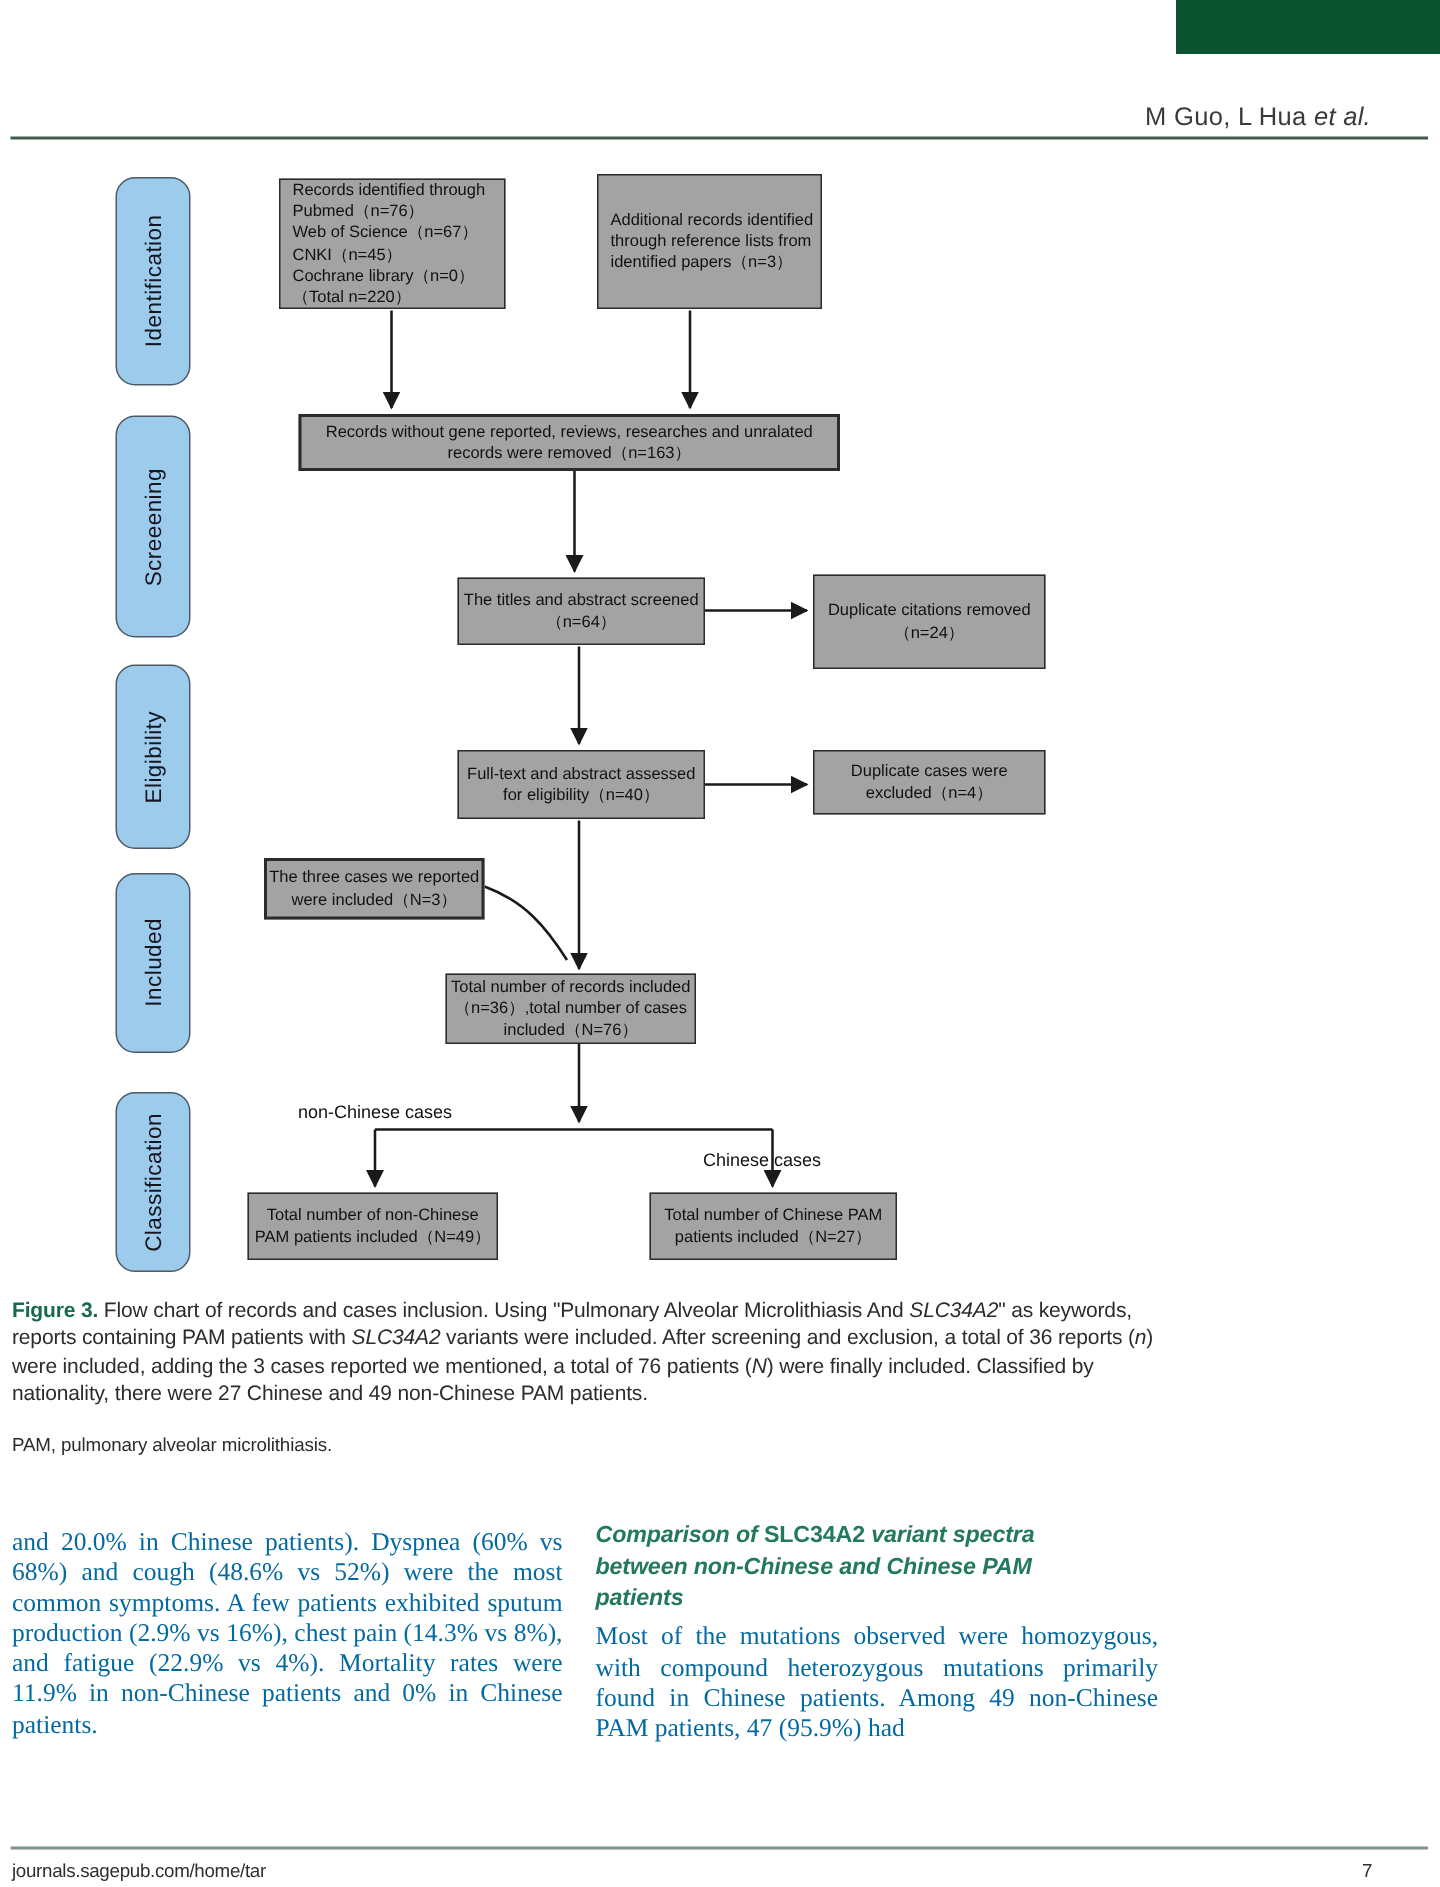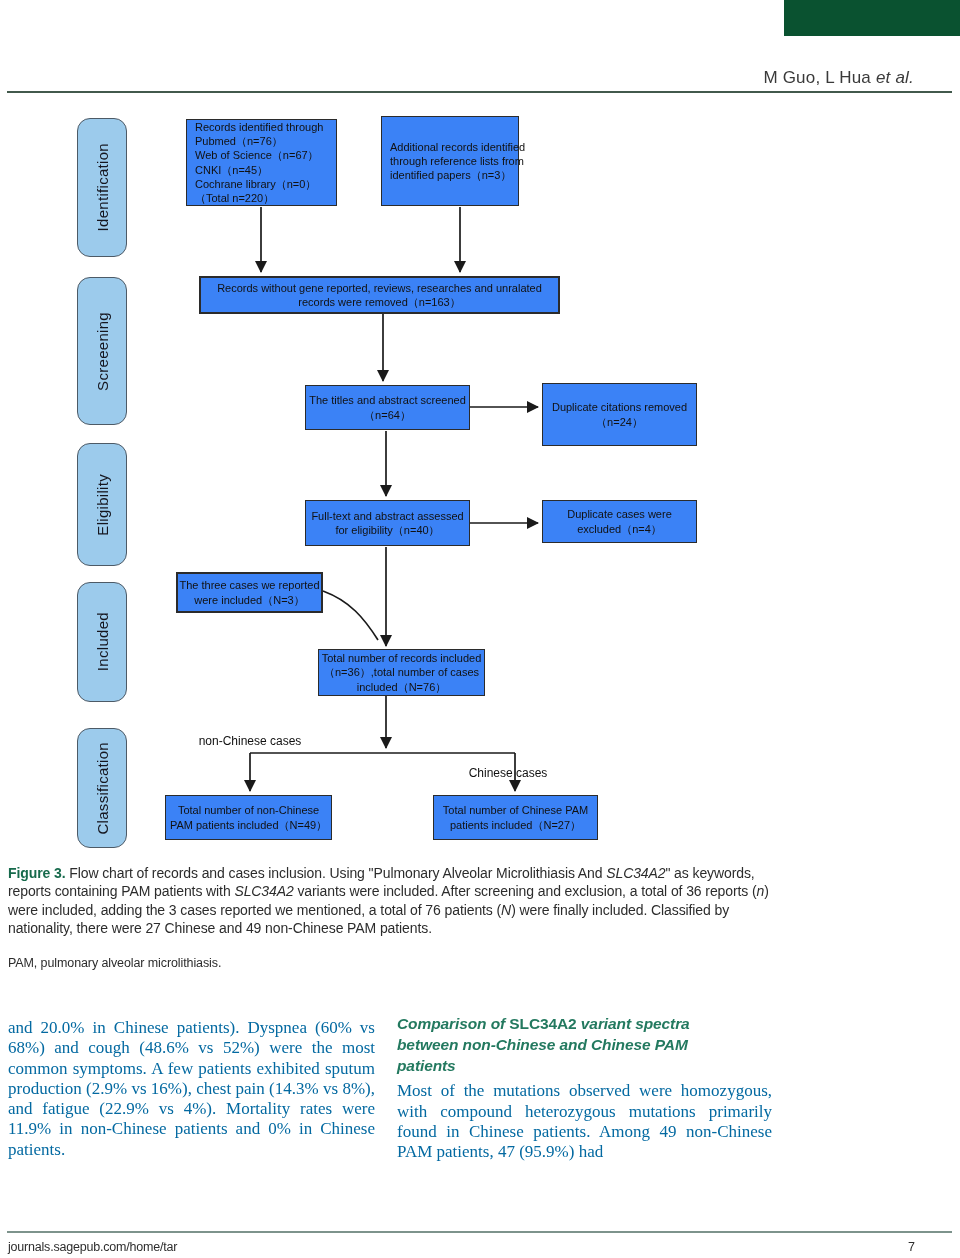--- a/index.html
+++ b/index.html
@@ -14,21 +14,21 @@
   .header-rule{position:absolute;left:7px;top:91px;width:945px;height:2px;background:#42594c;}
 
   
   .flowchart{position:absolute;left:0;top:0;width:960px;height:860px;}
   .fc-svg{position:absolute;left:0;top:0;pointer-events:none;}
   .stage{position:absolute;left:77px;width:50px;background:#9ccbec;border:1.6px solid #4d5a66;
          border-radius:13px;display:flex;align-items:center;justify-content:center;
          box-sizing:border-box;}
   .stage span{writing-mode:vertical-rl;transform:rotate(180deg);font-size:15px;color:#15161f;
          letter-spacing:.3px;white-space:nowrap;}
-  .fbox{position:absolute;background:#3b82f6;border:1.5px solid #2b2b2b;box-sizing:border-box;
+  .fbox{position:absolute;background:#a3a3a3;border:1.5px solid #2b2b2b;box-sizing:border-box;
         display:flex;flex-direction:column;justify-content:center;align-items:center;
         font-size:11px;line-height:14.2px;color:#111;}
   .fbox .ln{display:block;white-space:nowrap;}
   .fbox.leftalign{align-items:flex-start;padding-left:8px;}
   .branch-label{position:absolute;font-size:12px;color:#111;text-align:center;width:150px;}
 
   
   .caption{position:absolute;left:8px;top:864px;width:766px;font-size:14px;line-height:18.4px;
            color:#2c2c2c;letter-spacing:-0.1px;text-align:left;}
   .caption .figlabel{font-weight:bold;color:#176a4c;}
@@ -102,21 +102,21 @@
 
     <div class="fbox leftalign" style="left:186px;top:119px;width:151px;height:87px;">
       <span class="ln">Records identified through</span>
       <span class="ln">Pubmed（n=76）</span>
       <span class="ln">Web of Science（n=67）</span>
       <span class="ln">CNKI（n=45）</span>
       <span class="ln">Cochrane library（n=0）</span>
       <span class="ln">（Total n=220）</span>
     </div>
 
-    <div class="fbox leftalign" style="left:381px;top:116px;width:138px;height:90px;">
+    <div class="fbox leftalign" style="left:398px;top:116px;width:150px;height:90px;">
       <span class="ln">Additional records identified</span>
       <span class="ln">through reference lists from</span>
       <span class="ln">identified papers（n=3）</span>
     </div>
 
     <div class="fbox" style="left:199px;top:276px;width:361px;height:38px;border-width:2px;">
       <span class="ln">Records without gene reported, reviews, researches and unralated</span>
       <span class="ln">records were removed（n=163）</span>
     </div>
 
@@ -138,21 +138,21 @@
     <div class="fbox" style="left:542px;top:500px;width:155px;height:43px;">
       <span class="ln">Duplicate cases were</span>
       <span class="ln">excluded（n=4）</span>
     </div>
 
     <div class="fbox" style="left:176px;top:572px;width:147px;height:41px;border-width:2px;">
       <span class="ln">The three cases we reported</span>
       <span class="ln">were included（N=3）</span>
     </div>
 
-    <div class="fbox" style="left:318px;top:649px;width:167px;height:47px;">
+    <div class="fbox" style="left:297px;top:649px;width:167px;height:47px;">
       <span class="ln">Total number of records included</span>
       <span class="ln">（n=36）,total number of cases</span>
       <span class="ln">included（N=76）</span>
     </div>
 
     <div class="branch-label" style="left:175px;top:734px;">non-Chinese cases</div>
     <div class="branch-label" style="left:433px;top:734px;margin-top:32px;">Chinese cases</div>
 
     <div class="fbox" style="left:165px;top:795px;width:167px;height:45px;">
       <span class="ln">Total number of non-Chinese</span>

